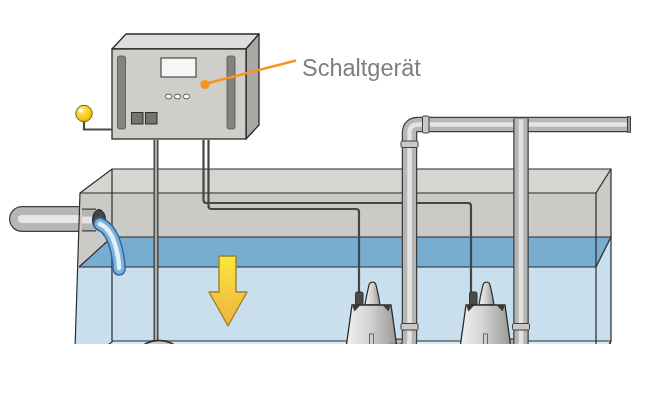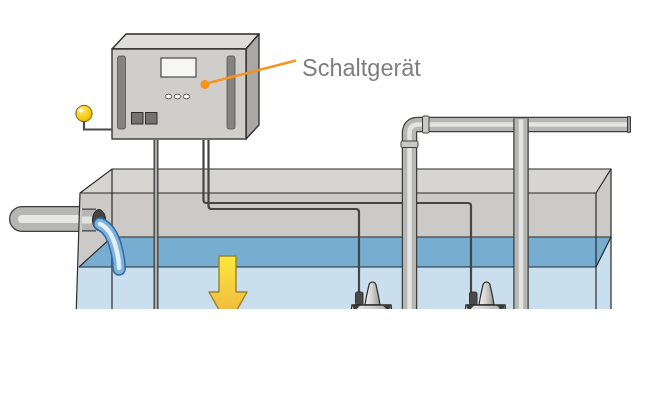--- a/index.html
+++ b/index.html
@@ -1,16 +1,16 @@
 <!DOCTYPE html>
 <html><head>
 <meta charset="utf-8">
 <style>
   html,body{margin:0;padding:0;background:#ffffff;}
-  .stage{position:relative;width:650px;height:309px;background:#ffffff;overflow:hidden;}
+  .stage{position:relative;width:650px;height:344px;background:#ffffff;overflow:hidden;}
   svg{display:block;}
   .label-text{
     font-family:"Liberation Sans", sans-serif;
     font-size:23.5px;
     fill:#7e7e7e;
   }
   .tank-line{stroke:#2b2b2b;stroke-width:1.2;fill:none;}
 </style>
 </head>
 <body>

